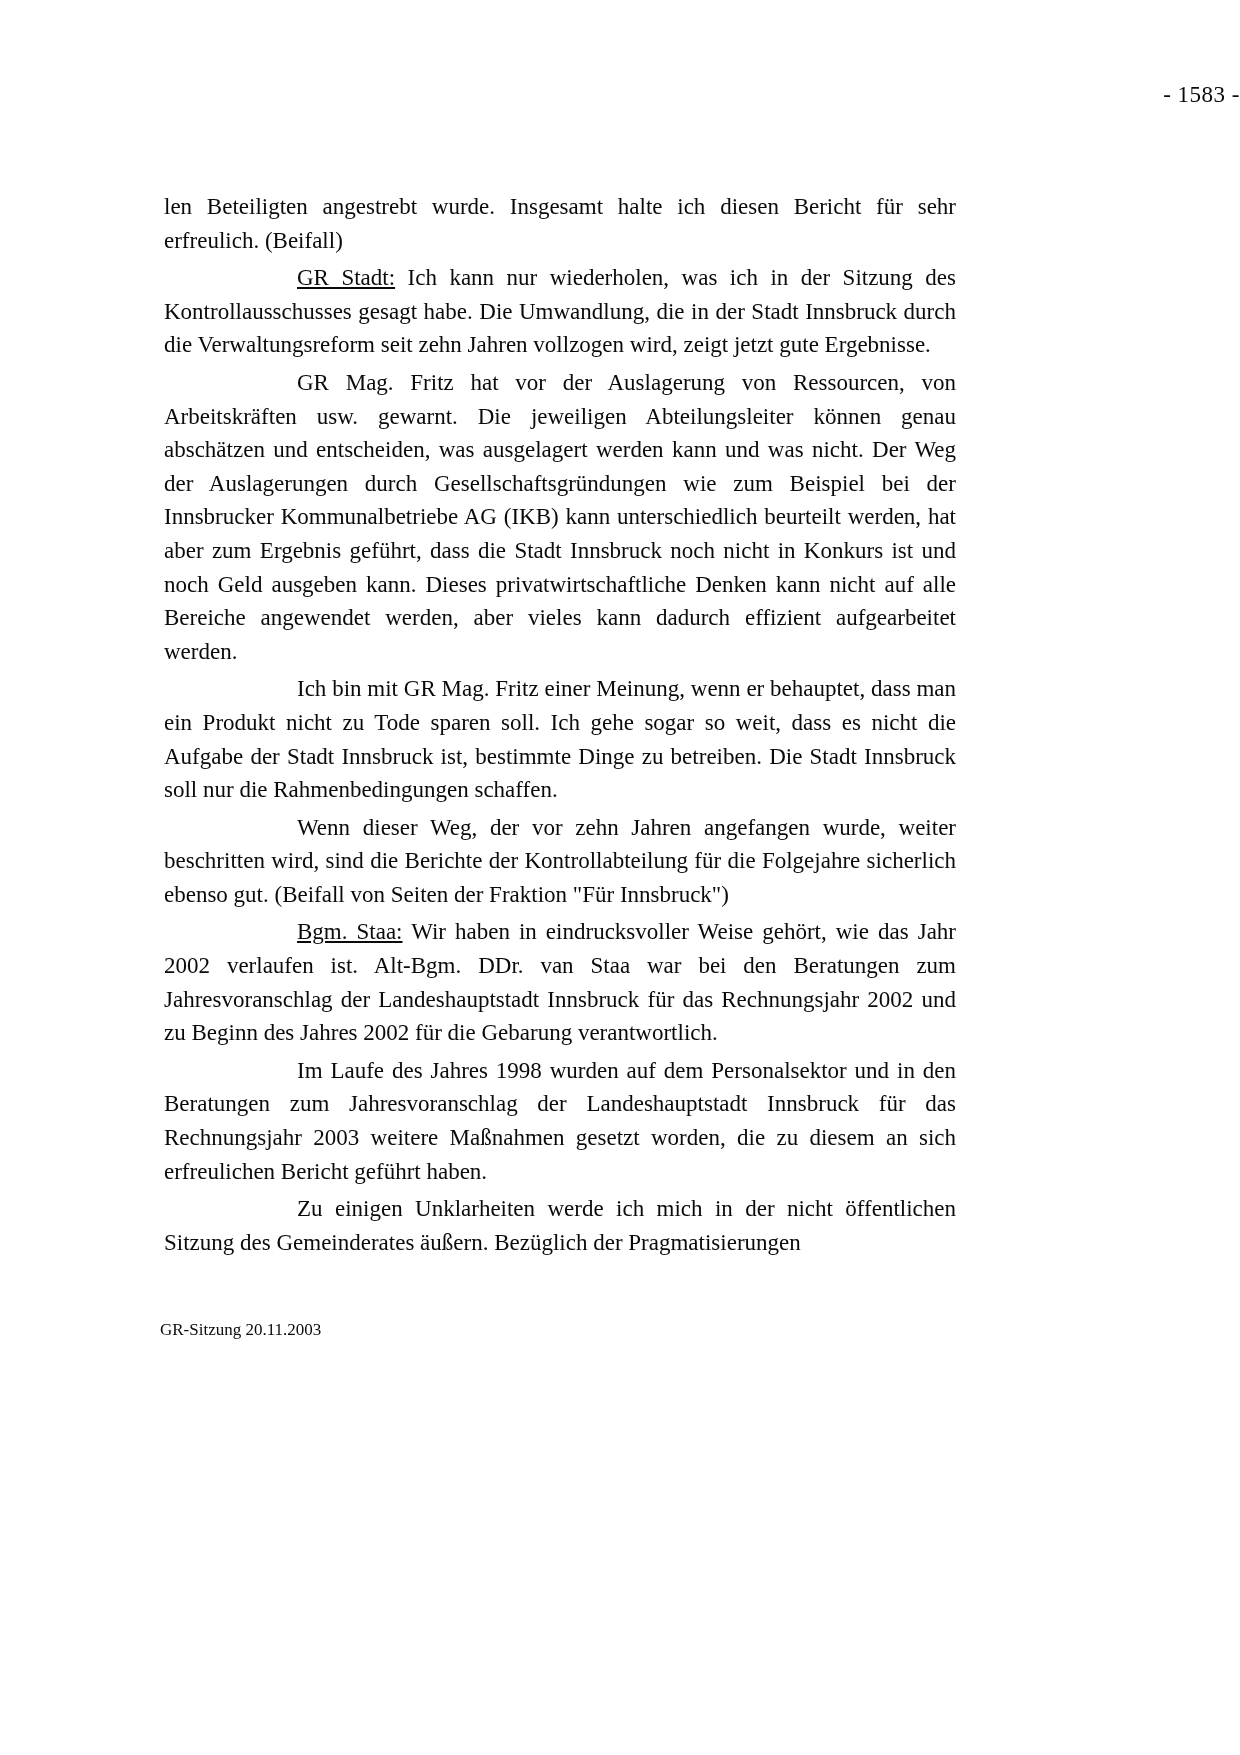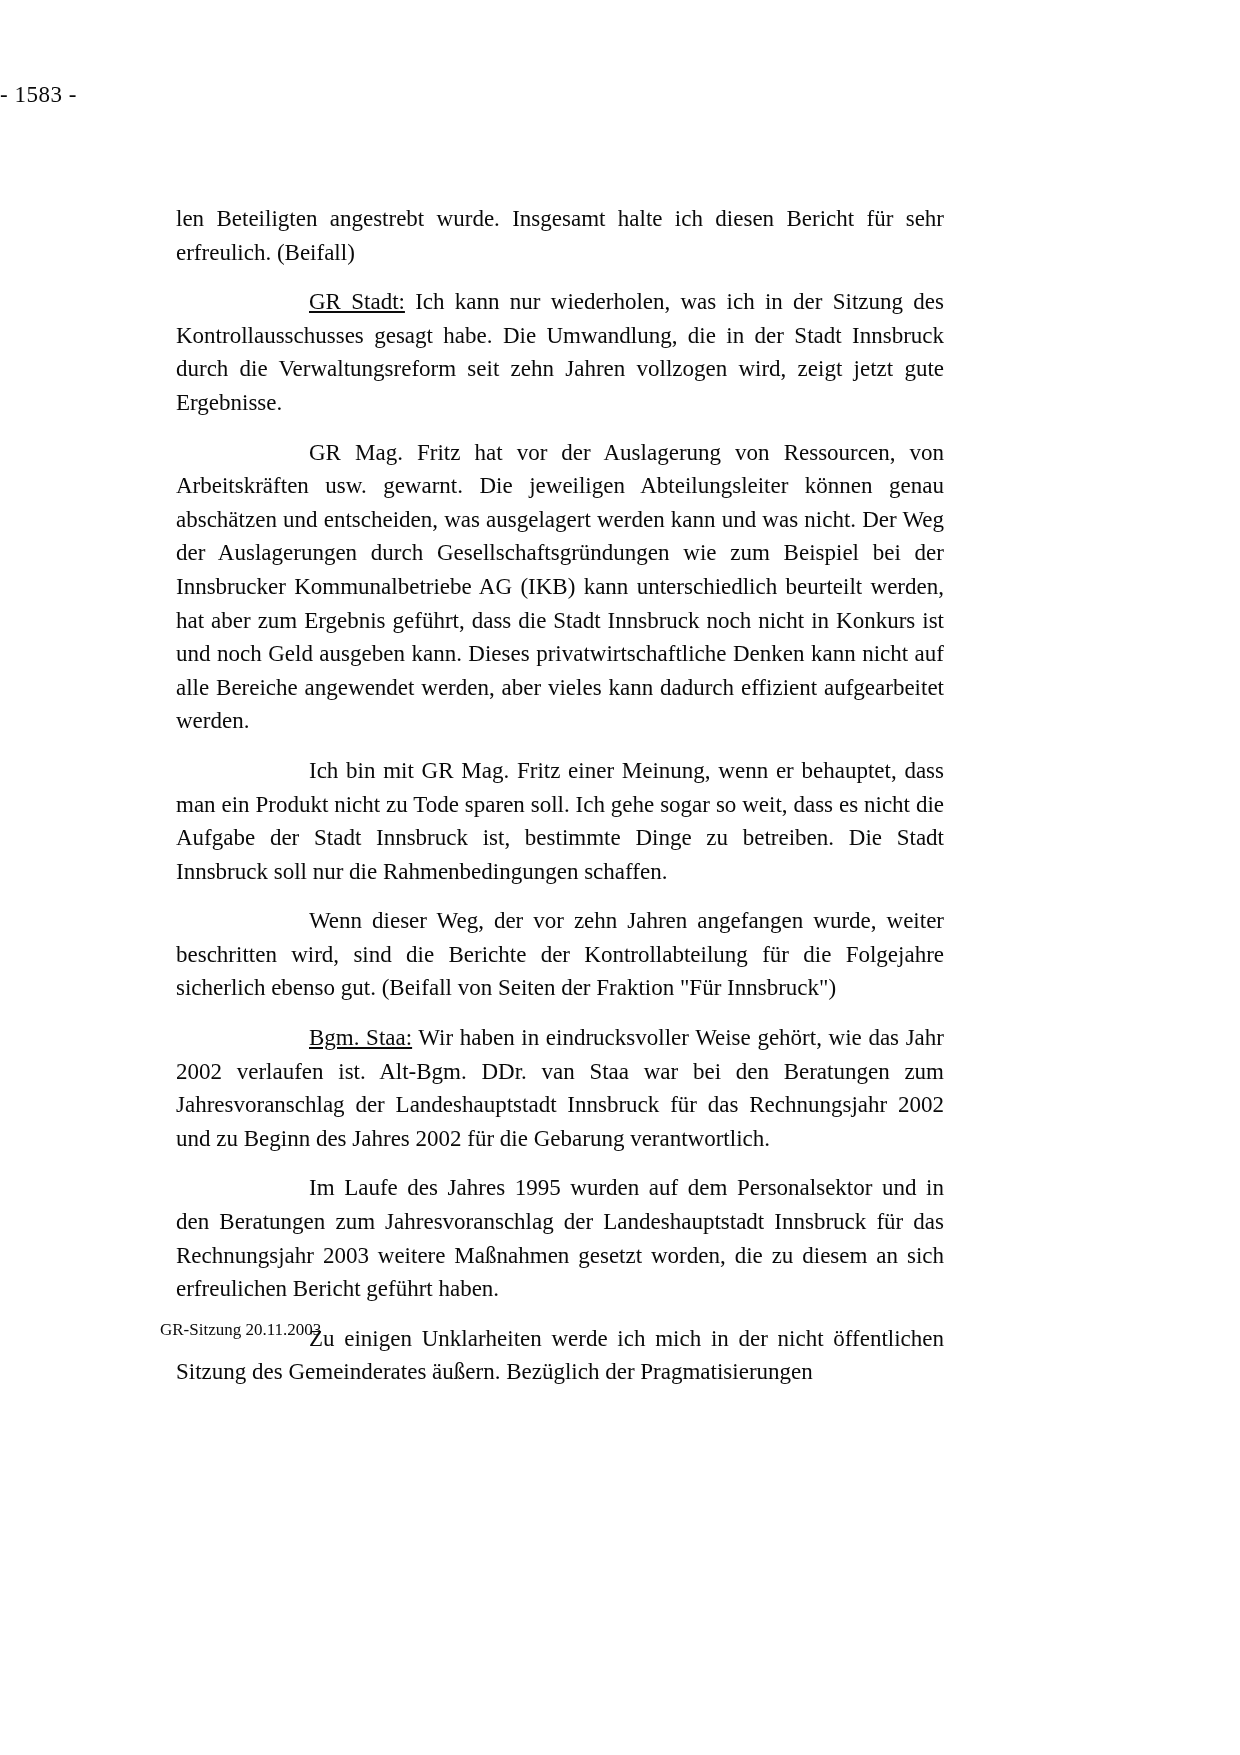--- a/index.html
+++ b/index.html
@@ -13,35 +13,35 @@
     color: #0a0a0a;
     font-family: "Liberation Serif", "DejaVu Serif", serif;
     position: relative;
     overflow: hidden;
   }
   .page-number {
     position: absolute;
     top: 82px;
     left: 0;
     width: 1240px;
-    text-align: left;
+    text-align: right;
     font-size: 23px;
     letter-spacing: 0.5px;
   }
   .text-block {
     position: absolute;
     top: 186px;
     left: 160px;
     width: 800px;
     font-size: 23px;
     line-height: 33.6px;
     text-align: justify;
   }
   .para {
-    margin: 16px;
+    margin: 4px;
     padding: 0;
   }
   .para.indent {
     text-indent: 133px;
   }
   .speaker {
     text-decoration: underline;
   }
   .footer {
     position: absolute;
@@ -62,19 +62,19 @@
   <p class="para indent"><span class="speaker">GR Stadt:</span><span> Ich kann nur wiederholen, was ich in der Sitzung des Kontrollausschusses gesagt habe. Die Umwandlung, die in der Stadt Innsbruck durch die Verwaltungsreform seit zehn Jahren vollzogen wird, zeigt jetzt gute Ergebnisse.</span></p>
 
   <p class="para indent"><span>GR Mag. Fritz hat vor der Auslagerung von Ressourcen, von Arbeitskräften usw. gewarnt. Die jeweiligen Abteilungsleiter können genau abschätzen und entscheiden, was ausgelagert werden kann und was nicht. Der Weg der Auslagerungen durch Gesellschaftsgründungen wie zum Beispiel bei der Innsbrucker Kommunalbetriebe AG (IKB) kann unterschiedlich beurteilt werden, hat aber zum Ergebnis geführt, dass die Stadt Innsbruck noch nicht in Konkurs ist und noch Geld ausgeben kann. Dieses privatwirtschaftliche Denken kann nicht auf alle Bereiche angewendet werden, aber vieles kann dadurch effizient aufgearbeitet werden.</span></p>
 
   <p class="para indent"><span>Ich bin mit GR Mag. Fritz einer Meinung, wenn er behauptet, dass man ein Produkt nicht zu Tode sparen soll. Ich gehe sogar so weit, dass es nicht die Aufgabe der Stadt Innsbruck ist, bestimmte Dinge zu betreiben. Die Stadt Innsbruck soll nur die Rahmenbedingungen schaffen.</span></p>
 
   <p class="para indent"><span>Wenn dieser Weg, der vor zehn Jahren angefangen wurde, weiter beschritten wird, sind die Berichte der Kontrollabteilung für die Folgejahre sicherlich ebenso gut. (Beifall von Seiten der Fraktion "Für Innsbruck")</span></p>
 
   <p class="para indent"><span class="speaker">Bgm. Staa:</span><span> Wir haben in eindrucksvoller Weise gehört, wie das Jahr 2002 verlaufen ist. Alt-Bgm. DDr. van Staa war bei den Beratungen zum Jahresvoranschlag der Landeshauptstadt Innsbruck für das Rechnungsjahr 2002 und zu Beginn des Jahres 2002 für die Gebarung verantwortlich.</span></p>
 
-  <p class="para indent"><span>Im Laufe des Jahres 1995 wurden auf dem Personalsektor und in den Beratungen zum Jahresvoranschlag der Landeshauptstadt Innsbruck für das Rechnungsjahr 2003 weitere Maßnahmen gesetzt worden, die zu diesem an sich erfreulichen Bericht geführt haben.</span></p>
+  <p class="para indent"><span>Im Laufe des Jahres 1998 wurden auf dem Personalsektor und in den Beratungen zum Jahresvoranschlag der Landeshauptstadt Innsbruck für das Rechnungsjahr 2003 weitere Maßnahmen gesetzt worden, die zu diesem an sich erfreulichen Bericht geführt haben.</span></p>
 
   <p class="para indent"><span>Zu einigen Unklarheiten werde ich mich in der nicht öffentlichen Sitzung des Gemeinderates äußern. Bezüglich der Pragmatisierungen</span></p>
 
 </div>
 
 <div class="footer">GR-Sitzung 20.11.2003</div>
 
 </body></html>

